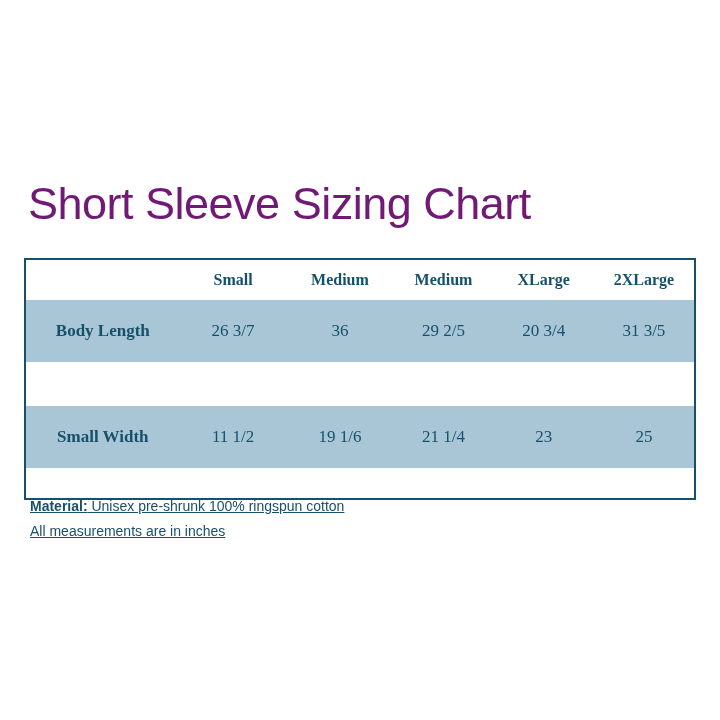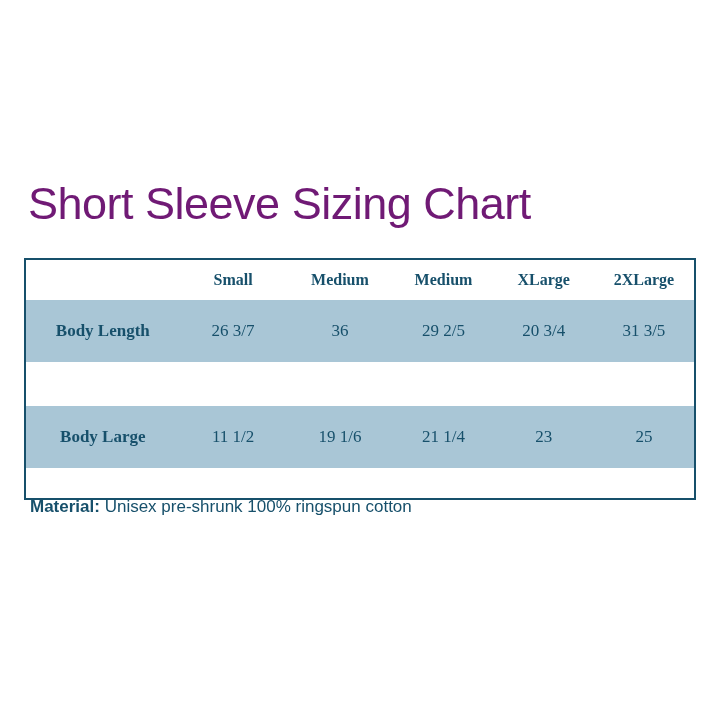--- a/index.html
+++ b/index.html
@@ -83,23 +83,24 @@
   col.c0 { width: 23%; }
   col.c1 { width: 16%; }
   col.c2 { width: 16%; }
   col.c3 { width: 15%; }
   col.c4 { width: 15%; }
   col.c5 { width: 15%; }
   .footnote {
     position: absolute;
     left: 30px;
     top: 494px;
-    font-size: 17px;
+    font-size: 14px;
     line-height: 25px;
     color: #17506b;
+    text-decoration: underline;
   }
   .footnote .lbl {
     font-weight: bold;
   }
 </style>
 </head>
 <body>
 
 <div class="page">
 
@@ -134,36 +135,37 @@
         </tr>
         <tr class="spacer-row">
           <td></td>
           <td></td>
           <td></td>
           <td></td>
           <td></td>
           <td></td>
         </tr>
         <tr class="data-row">
-          <td class="rowlabel">Body Large</td>
+          <td class="rowlabel">Small Width</td>
           <td>11 1/2</td>
           <td>19 1/6</td>
           <td>21 1/4</td>
           <td>23</td>
           <td>25</td>
         </tr>
         <tr class="tail-row">
           <td></td>
           <td></td>
           <td></td>
           <td></td>
           <td></td>
           <td></td>
         </tr>
       </tbody>
     </table>
   </div>
 
   <div class="footnote">
     <div><span class="lbl">Material:</span><span> Unisex pre-shrunk 100% ringspun cotton</span></div>
+    <div>All measurements are in inches</div>
   </div>
 
 </div>
 
 </body></html>

